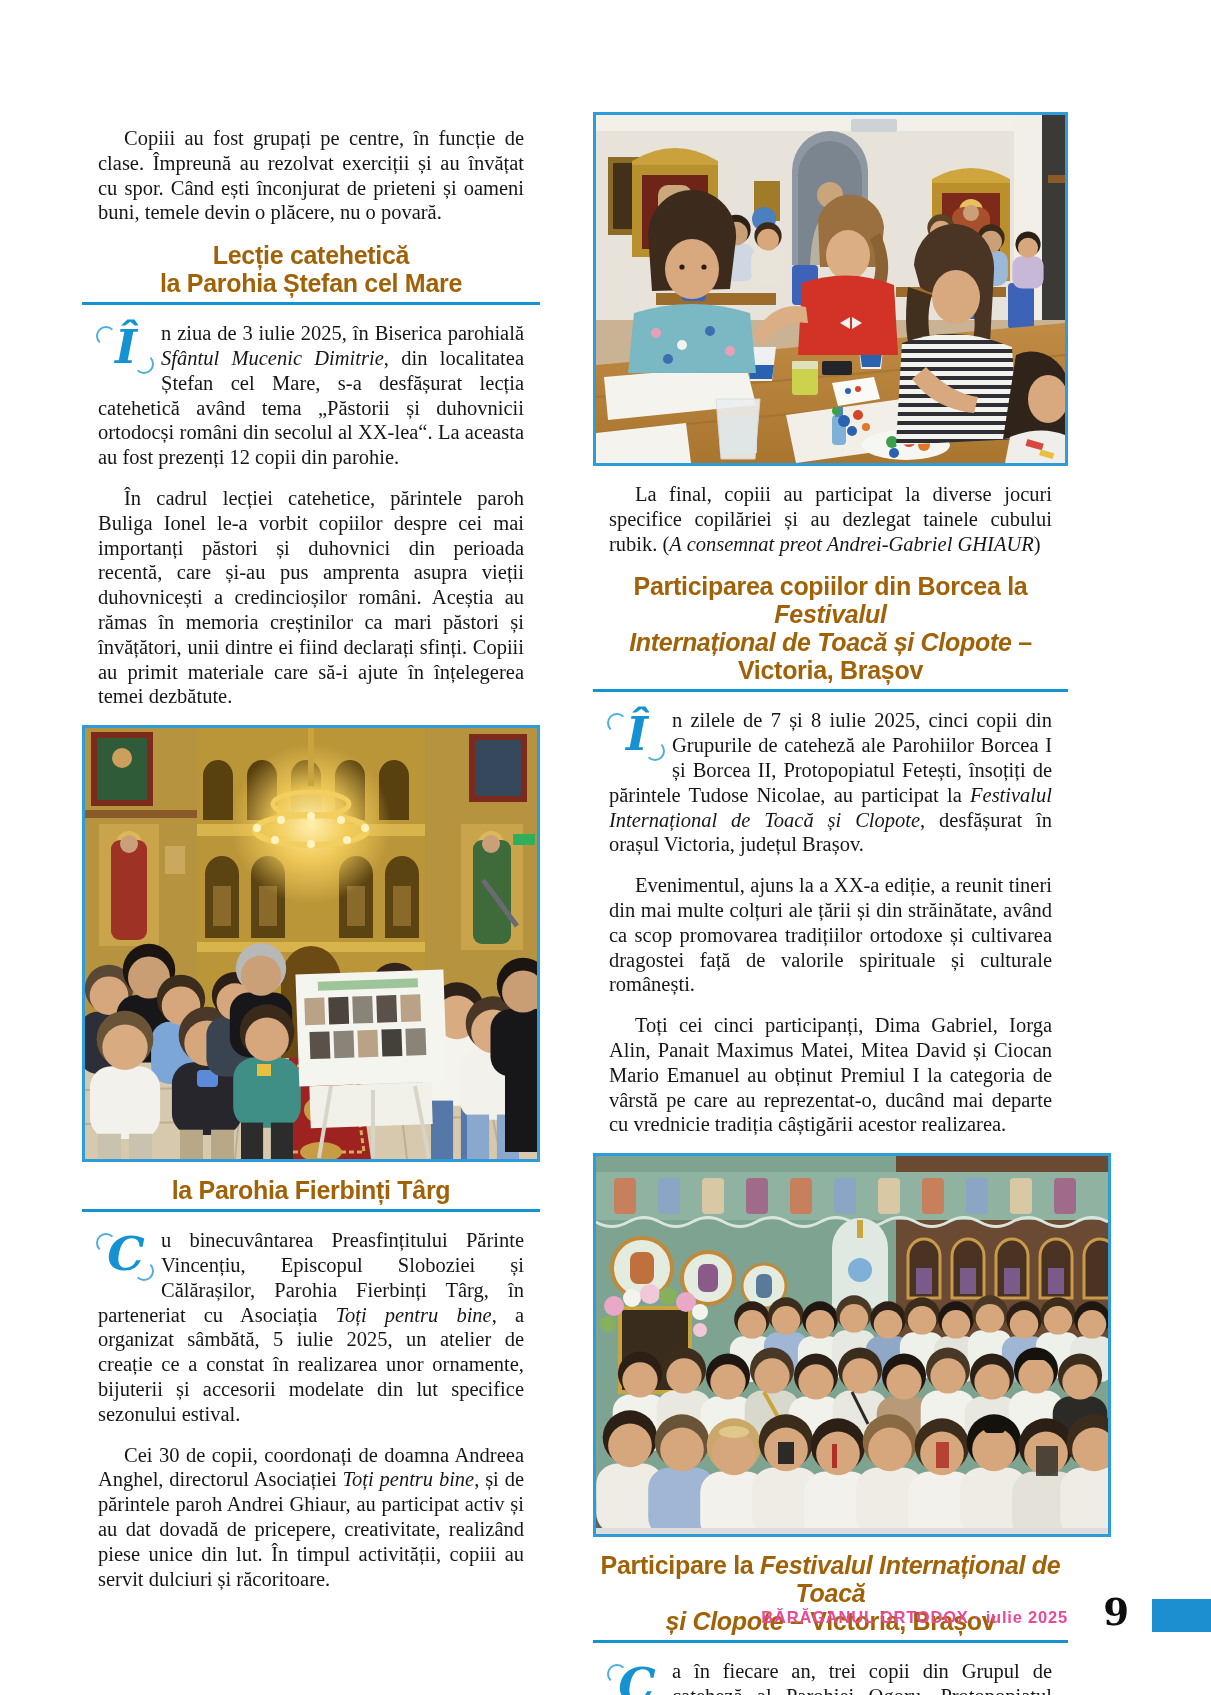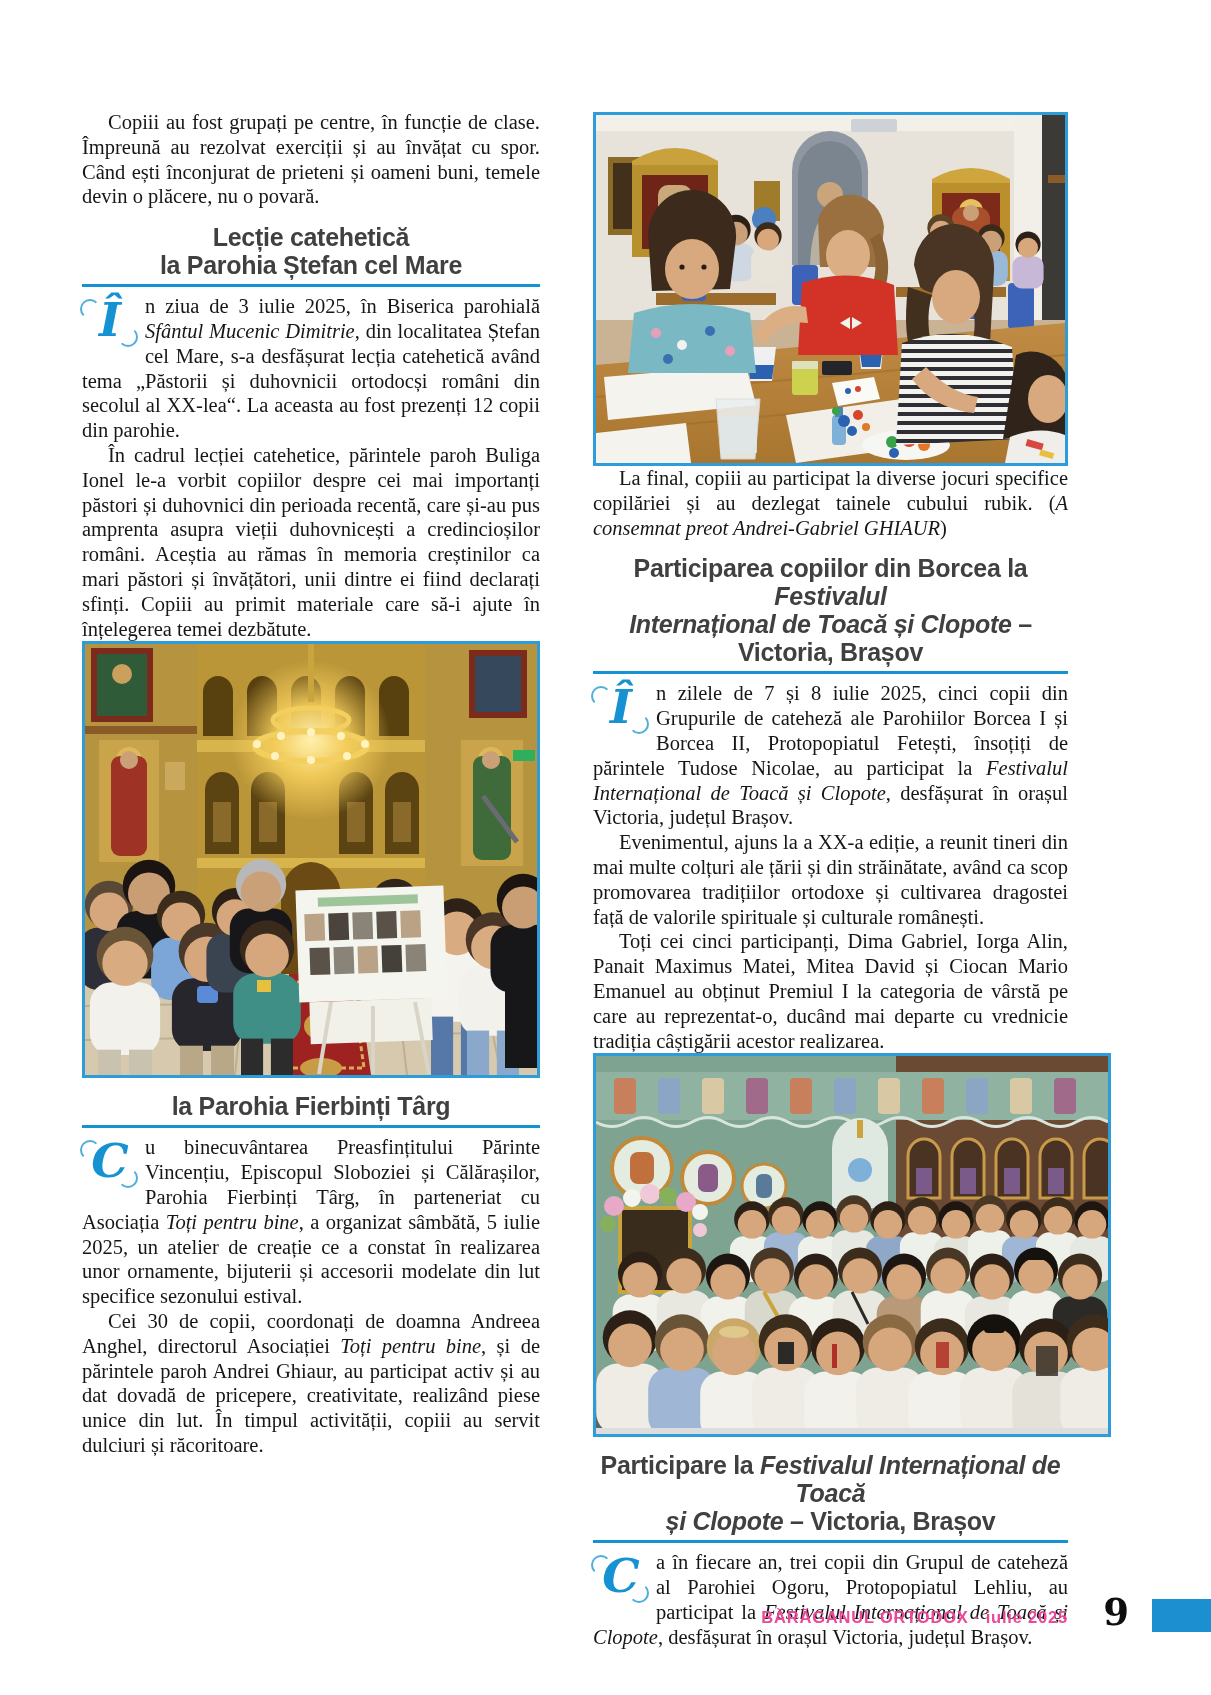--- a/index.html
+++ b/index.html
@@ -1,23 +1,23 @@
 <!DOCTYPE html>
 <html lang="ro"><head>
 <meta charset="utf-8">
 <style>
   html,body{margin:0;padding:0;background:#888;}
   .page{position:relative;width:1211px;height:1695px;background:#ffffff;margin:0 auto;
         font-family:"Liberation Serif",serif;color:#161616;overflow:hidden;}
   .col{position:absolute;}
   .col-left{left:82px;top:110px;width:458px;}
   .col-right{left:593px;top:112px;width:475px;}
-  p.body{margin:0;font-size:20.5px;line-height:24.8px;text-align:justify;}
+  p.body{margin:16px;font-size:20.5px;line-height:24.8px;text-align:justify;}
   p.indent{text-indent:26px;}
-  h2.head{margin:14px 0 0 0;text-align:center;color:#404040;
+  h2.head{margin:14px 0 0 0;text-align:center;color:#a16207;
           font-family:"Liberation Sans",sans-serif;font-weight:700;
           font-size:25px;line-height:28px;letter-spacing:-0.3px;}
   h2.head .hline{display:block;}
   h2.head em{font-style:italic;}
   .rule{height:3px;background:#1492d2;margin:5px 0 7px 0;}
   .dropcap{float:left;position:relative;width:52px;height:48px;margin:3px 9px 0 2px;
            color:#1492d2;font-family:"DejaVu Serif",serif;font-style:italic;font-weight:700;
            font-size:47px;line-height:46px;text-align:center;}
   .dropcap::before{content:"";position:absolute;left:-4px;top:2px;width:16px;height:16px;
            border:2px solid #1492d2;border-radius:50%;

